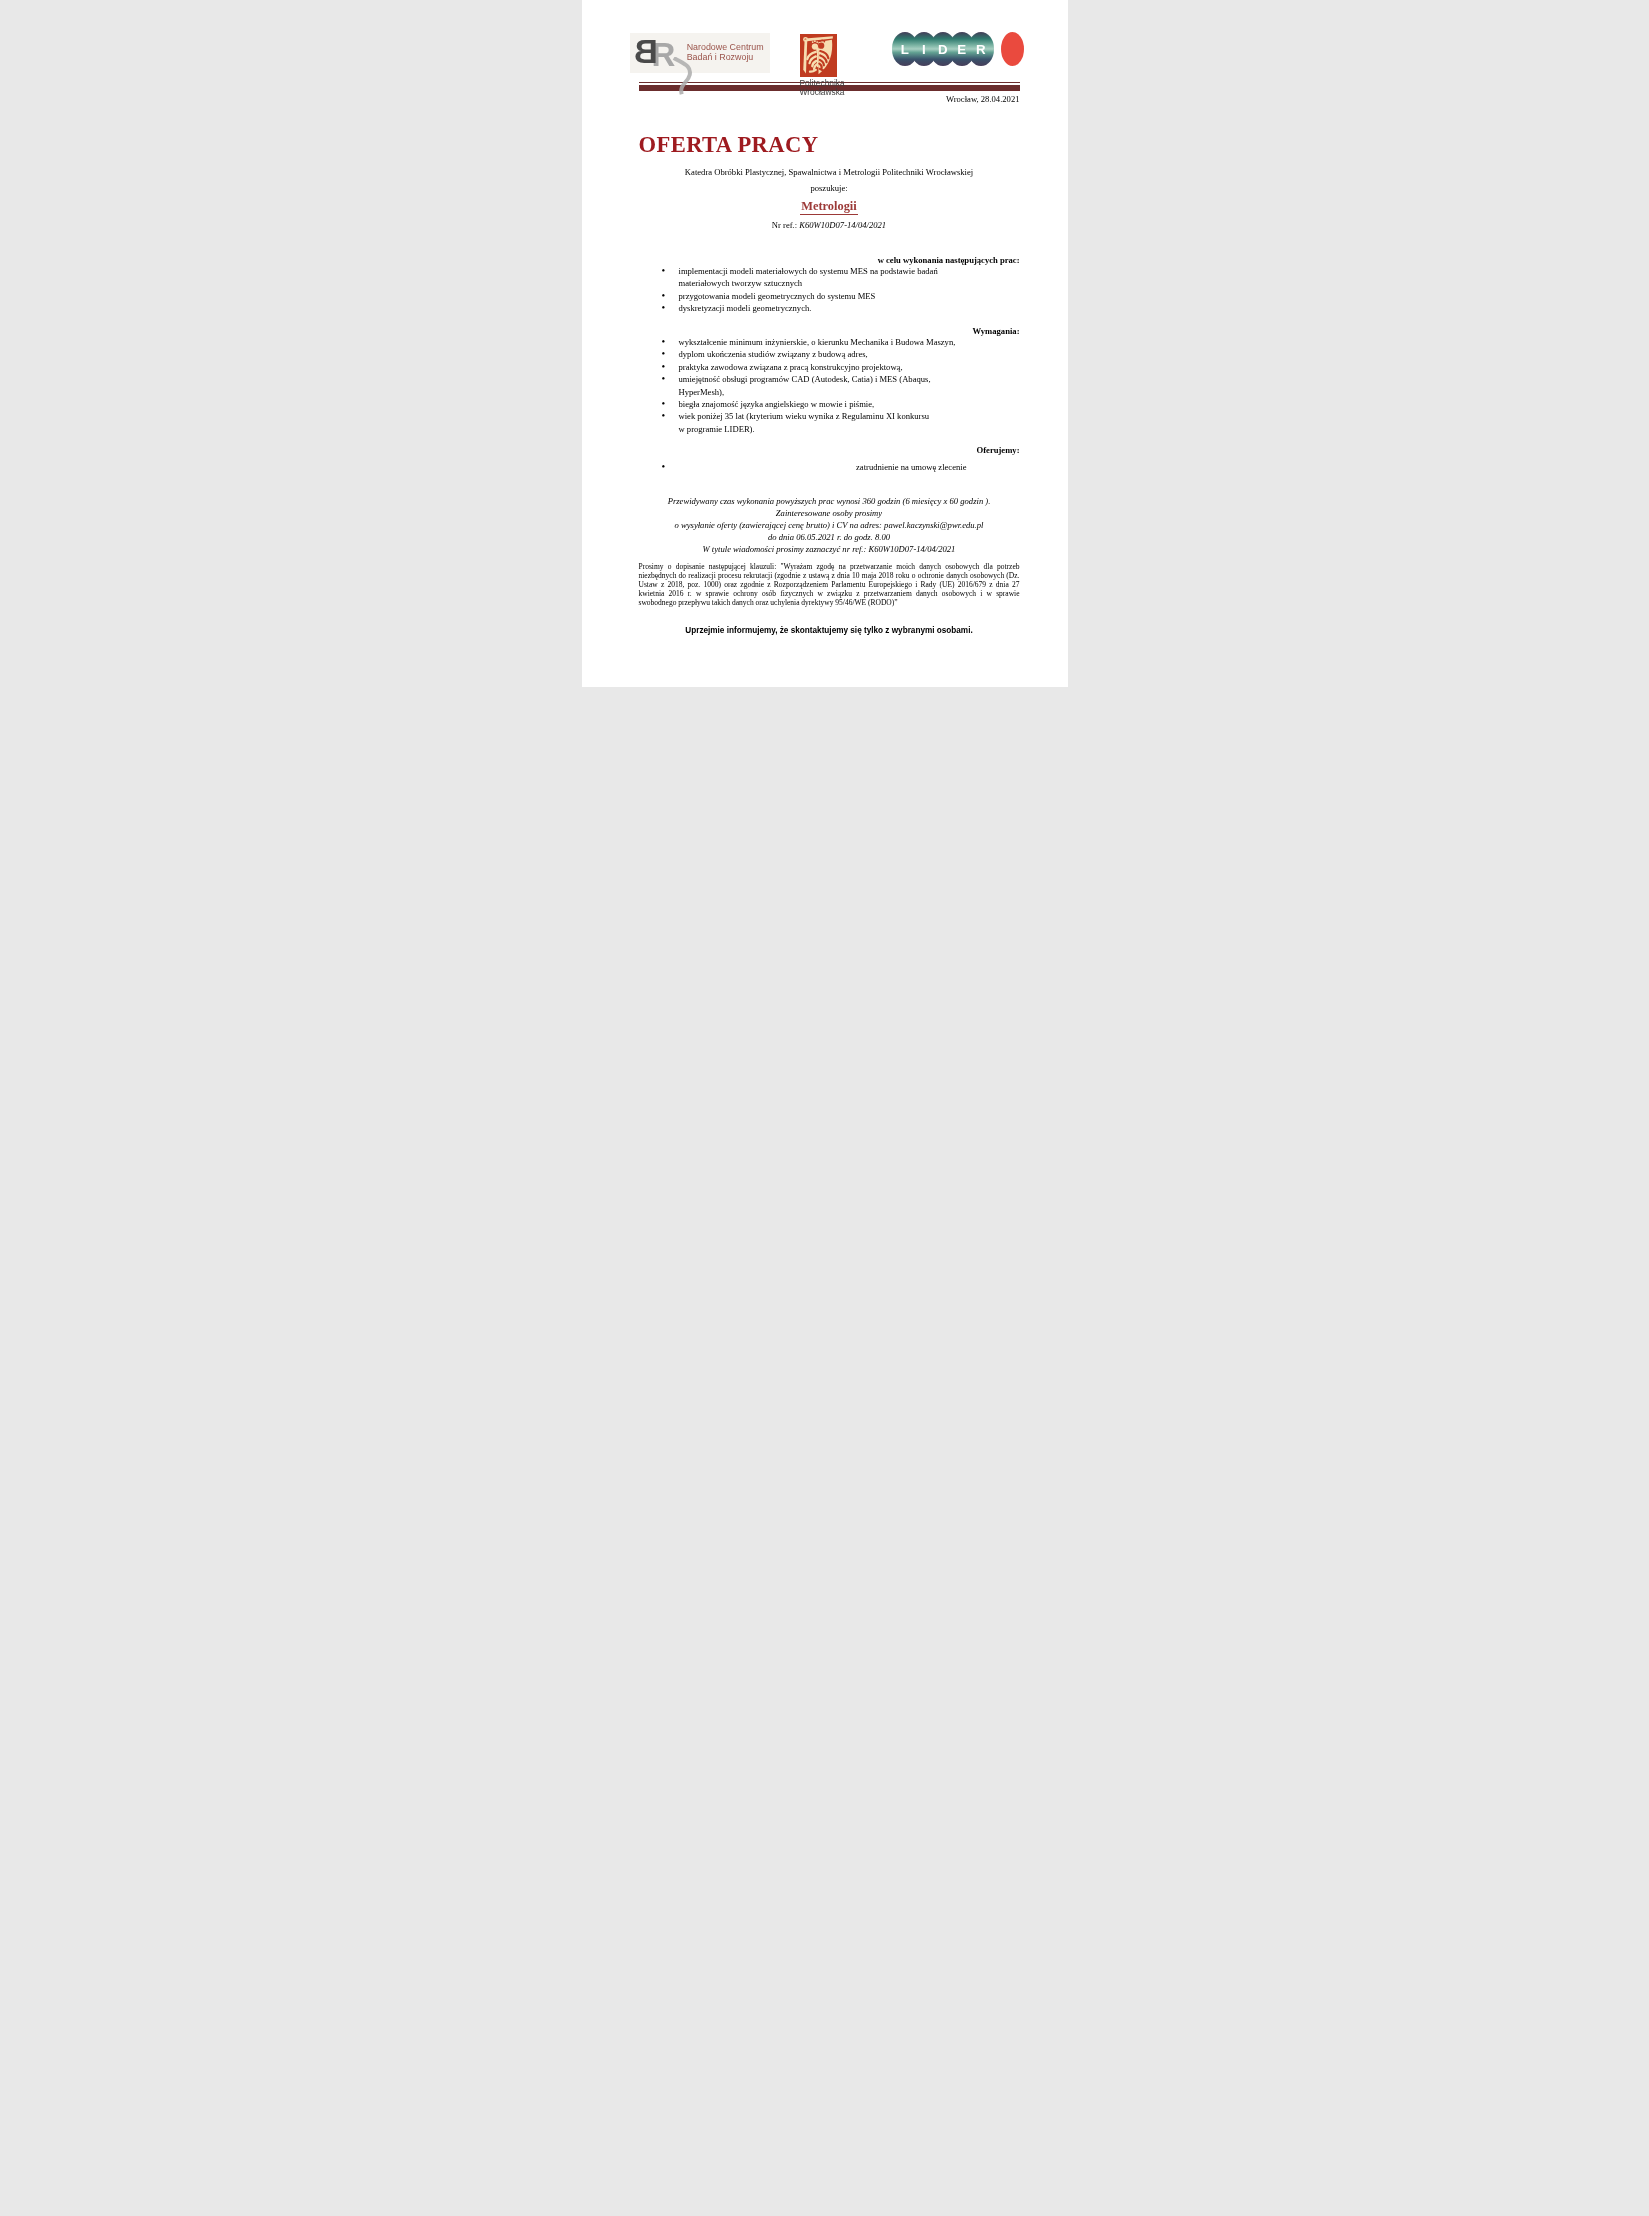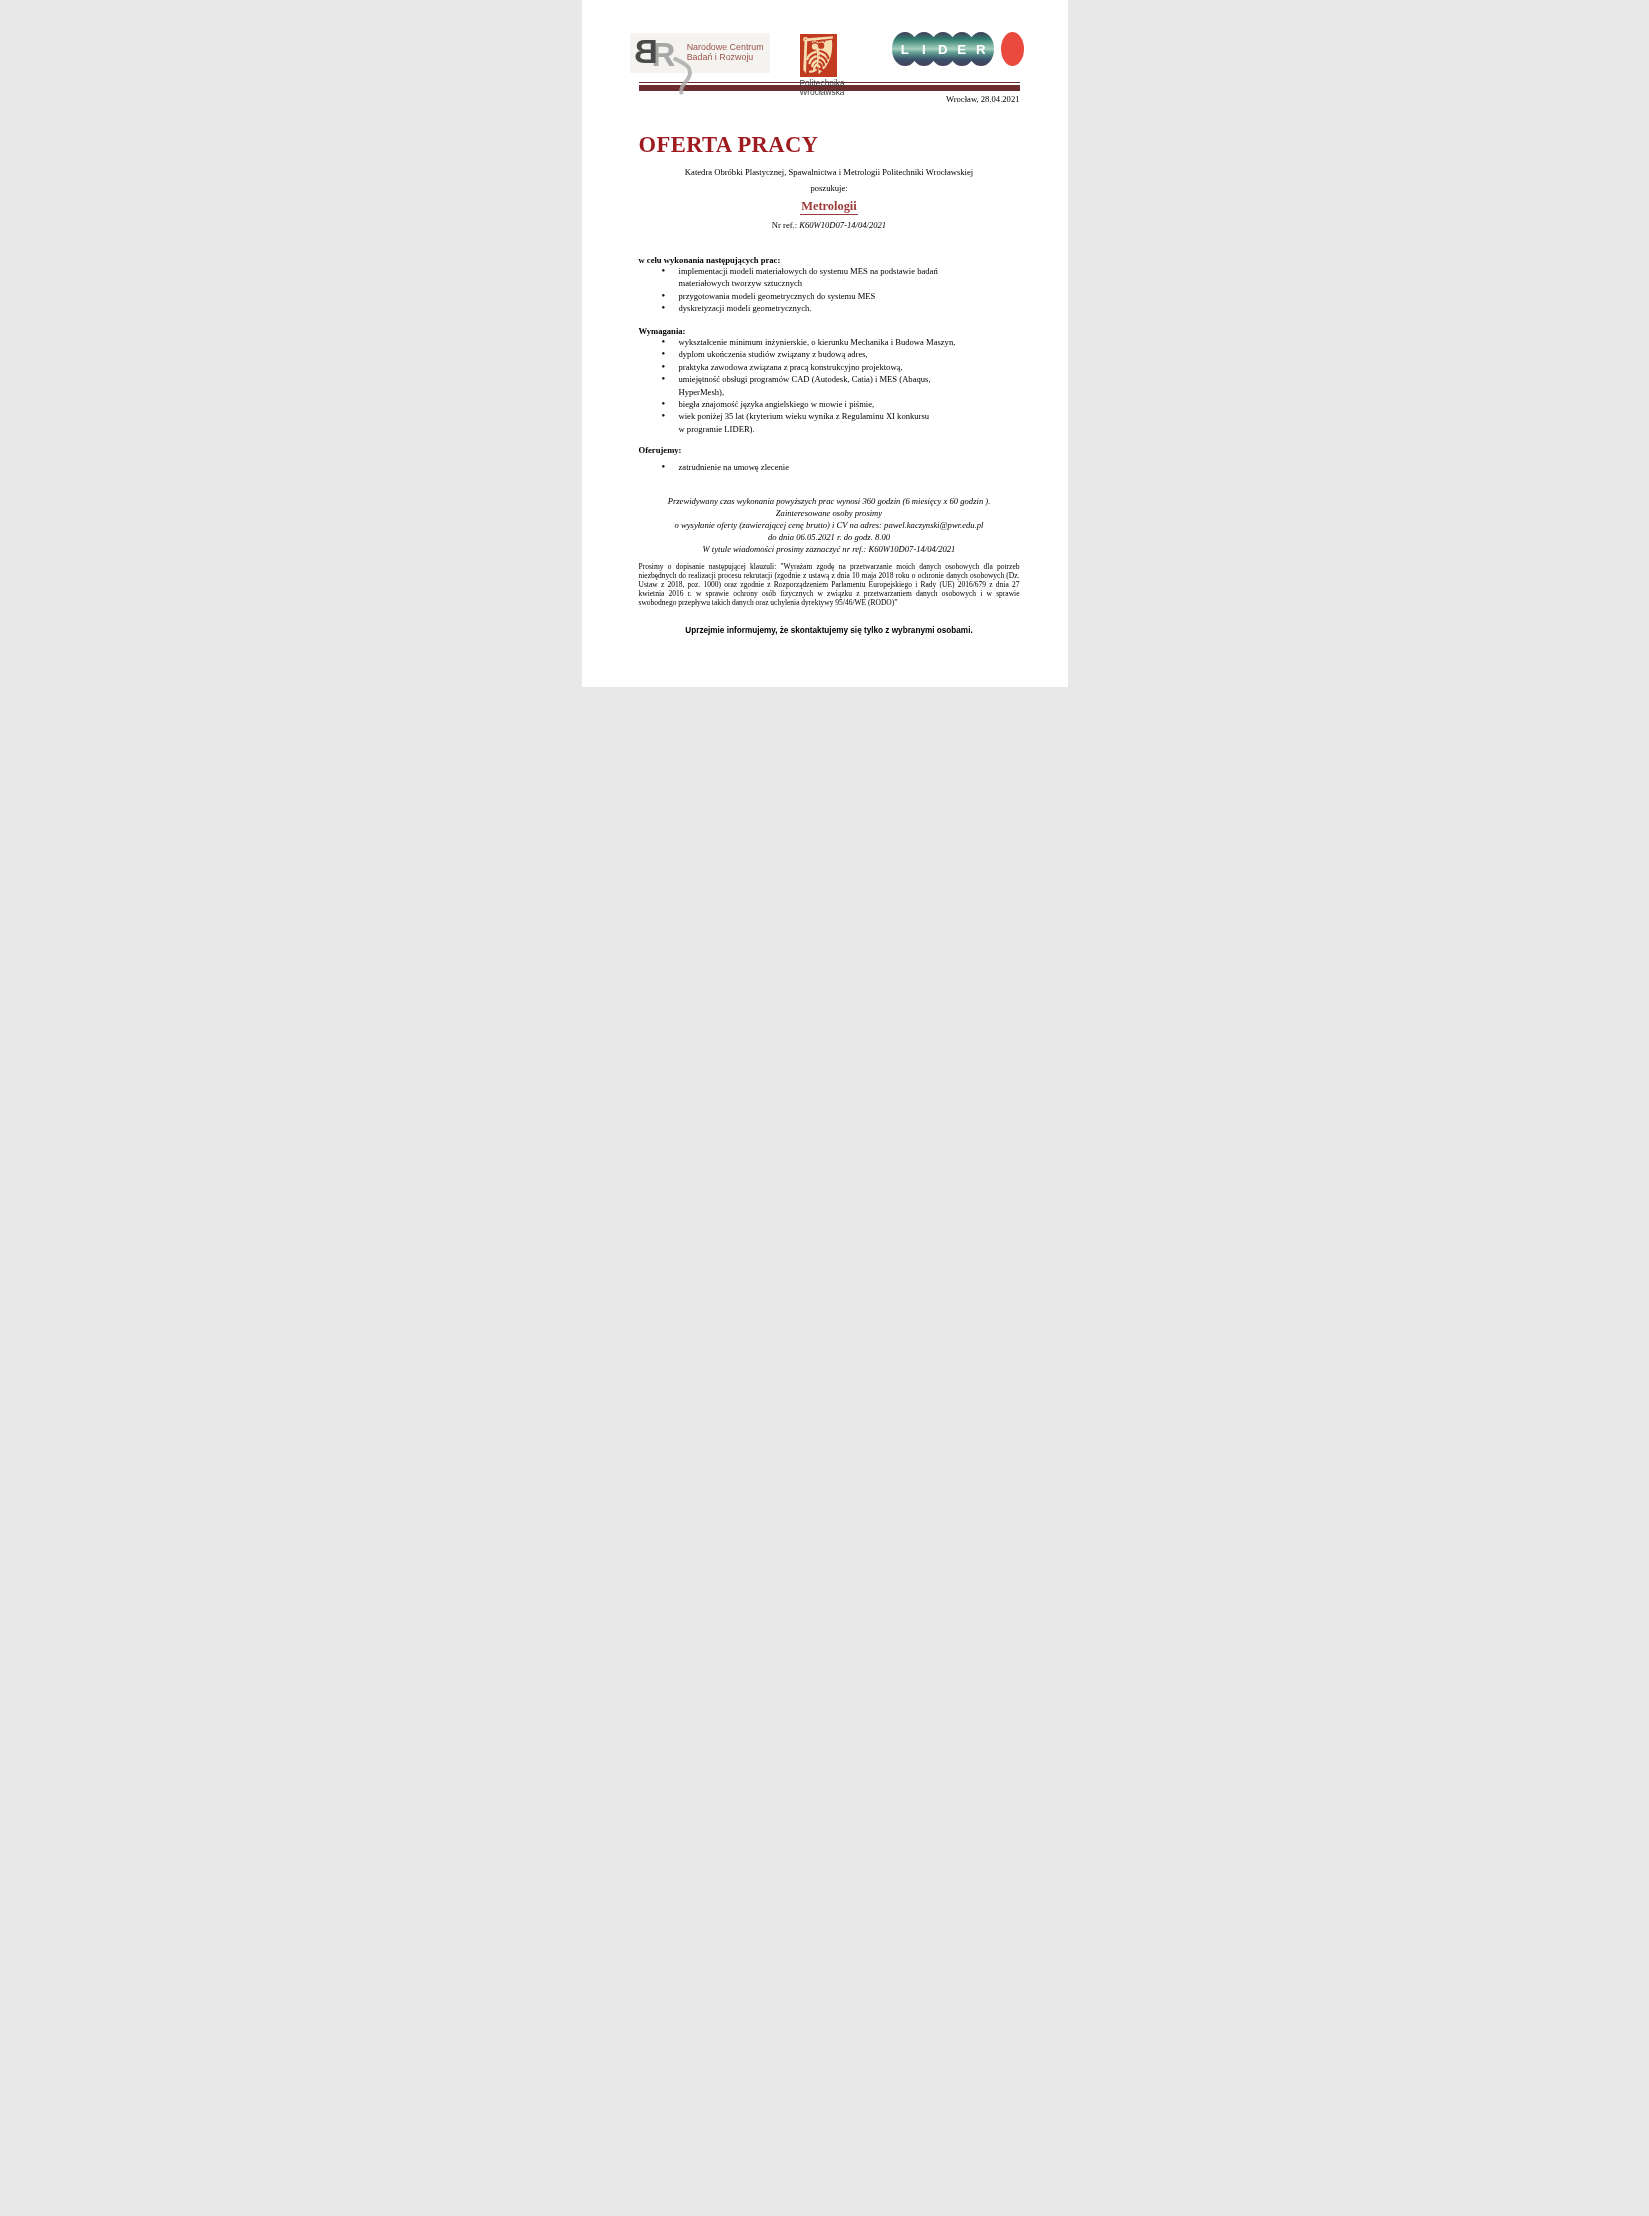--- a/index.html
+++ b/index.html
@@ -70,31 +70,31 @@
   .intro1{margin-top:11.5px;}
   .intro2{margin-top:5.8px;}
   .pos-wrap{margin-top:6.6px;text-align:center;}
   .position{
     display:inline-block;font-size:12.4px;line-height:13.3px;font-weight:700;
     color:var(--position_red);border-bottom:1.8px solid var(--position_red);padding:0 0.9px 0.4px 0.9px;
   }
   .ref{margin-top:6.2px;}
   .ref .it{font-style:italic;}
   
-  .shead{font-size:8.6px;font-weight:700;}
+  .shead{font-size:8.6px;font-weight:700;text-align:right;}
   .shead.tasks{margin-top:24px;}
   .shead.reqs{margin-top:11.5px;}
   .shead.offer{margin-top:9.8px;}
   .blist{list-style:none;font-size:8.6px;line-height:12.4px;}
   .blist li{position:relative;padding-left:40px;max-width:328px;}
   .blist li::before{
     content:"\2022";position:absolute;left:23px;top:0;font-size:10.6px;line-height:12.4px;
   }
   .blist li span{white-space:pre-line;}
-  .blist.offer-list{margin-top:6.2px;}
+  .blist.offer-list{margin-top:6.2px;text-align:right;}
   
   .contact{margin-top:21px;text-align:center;font-style:italic;
     font-size:8.6px;line-height:12px;}
   .clause{margin-top:7px;text-align:justify;font-size:7.5px;line-height:9px;}
   .footer-note{
     margin-top:19.5px;text-align:center;font-family:"Liberation Sans",sans-serif;
     font-weight:700;font-size:8.2px;
   }
 </style>
 </head>

